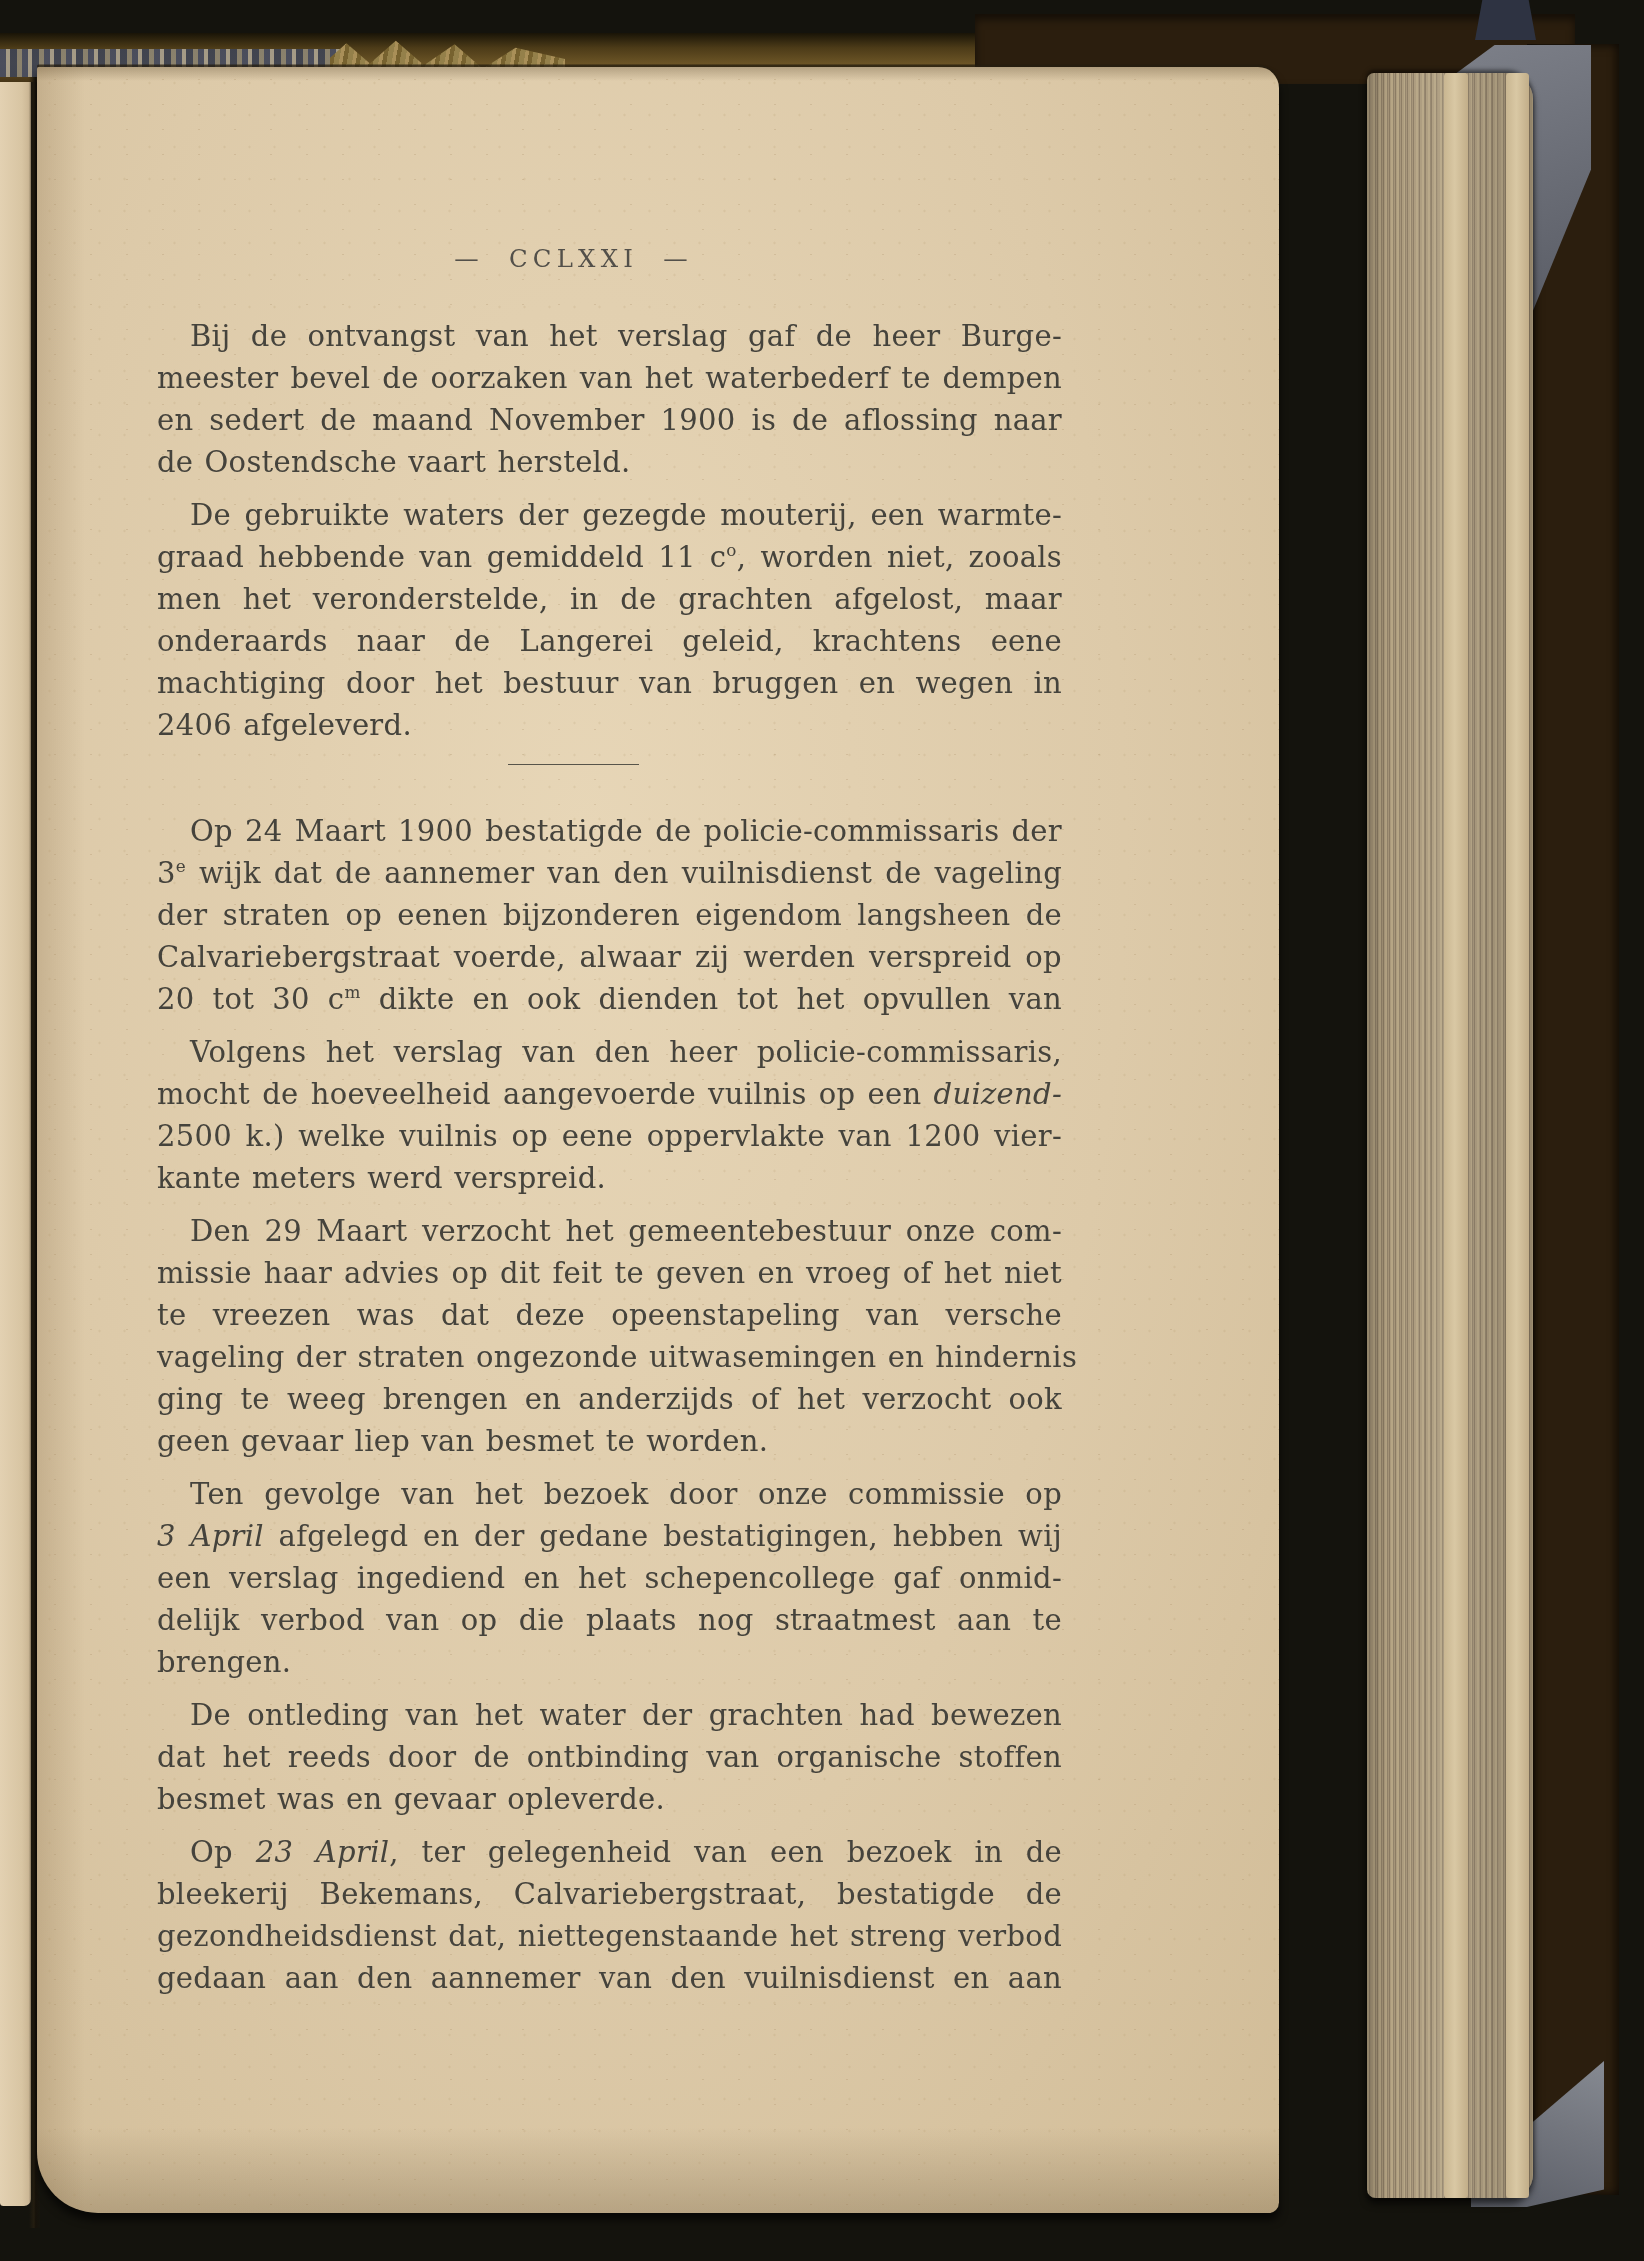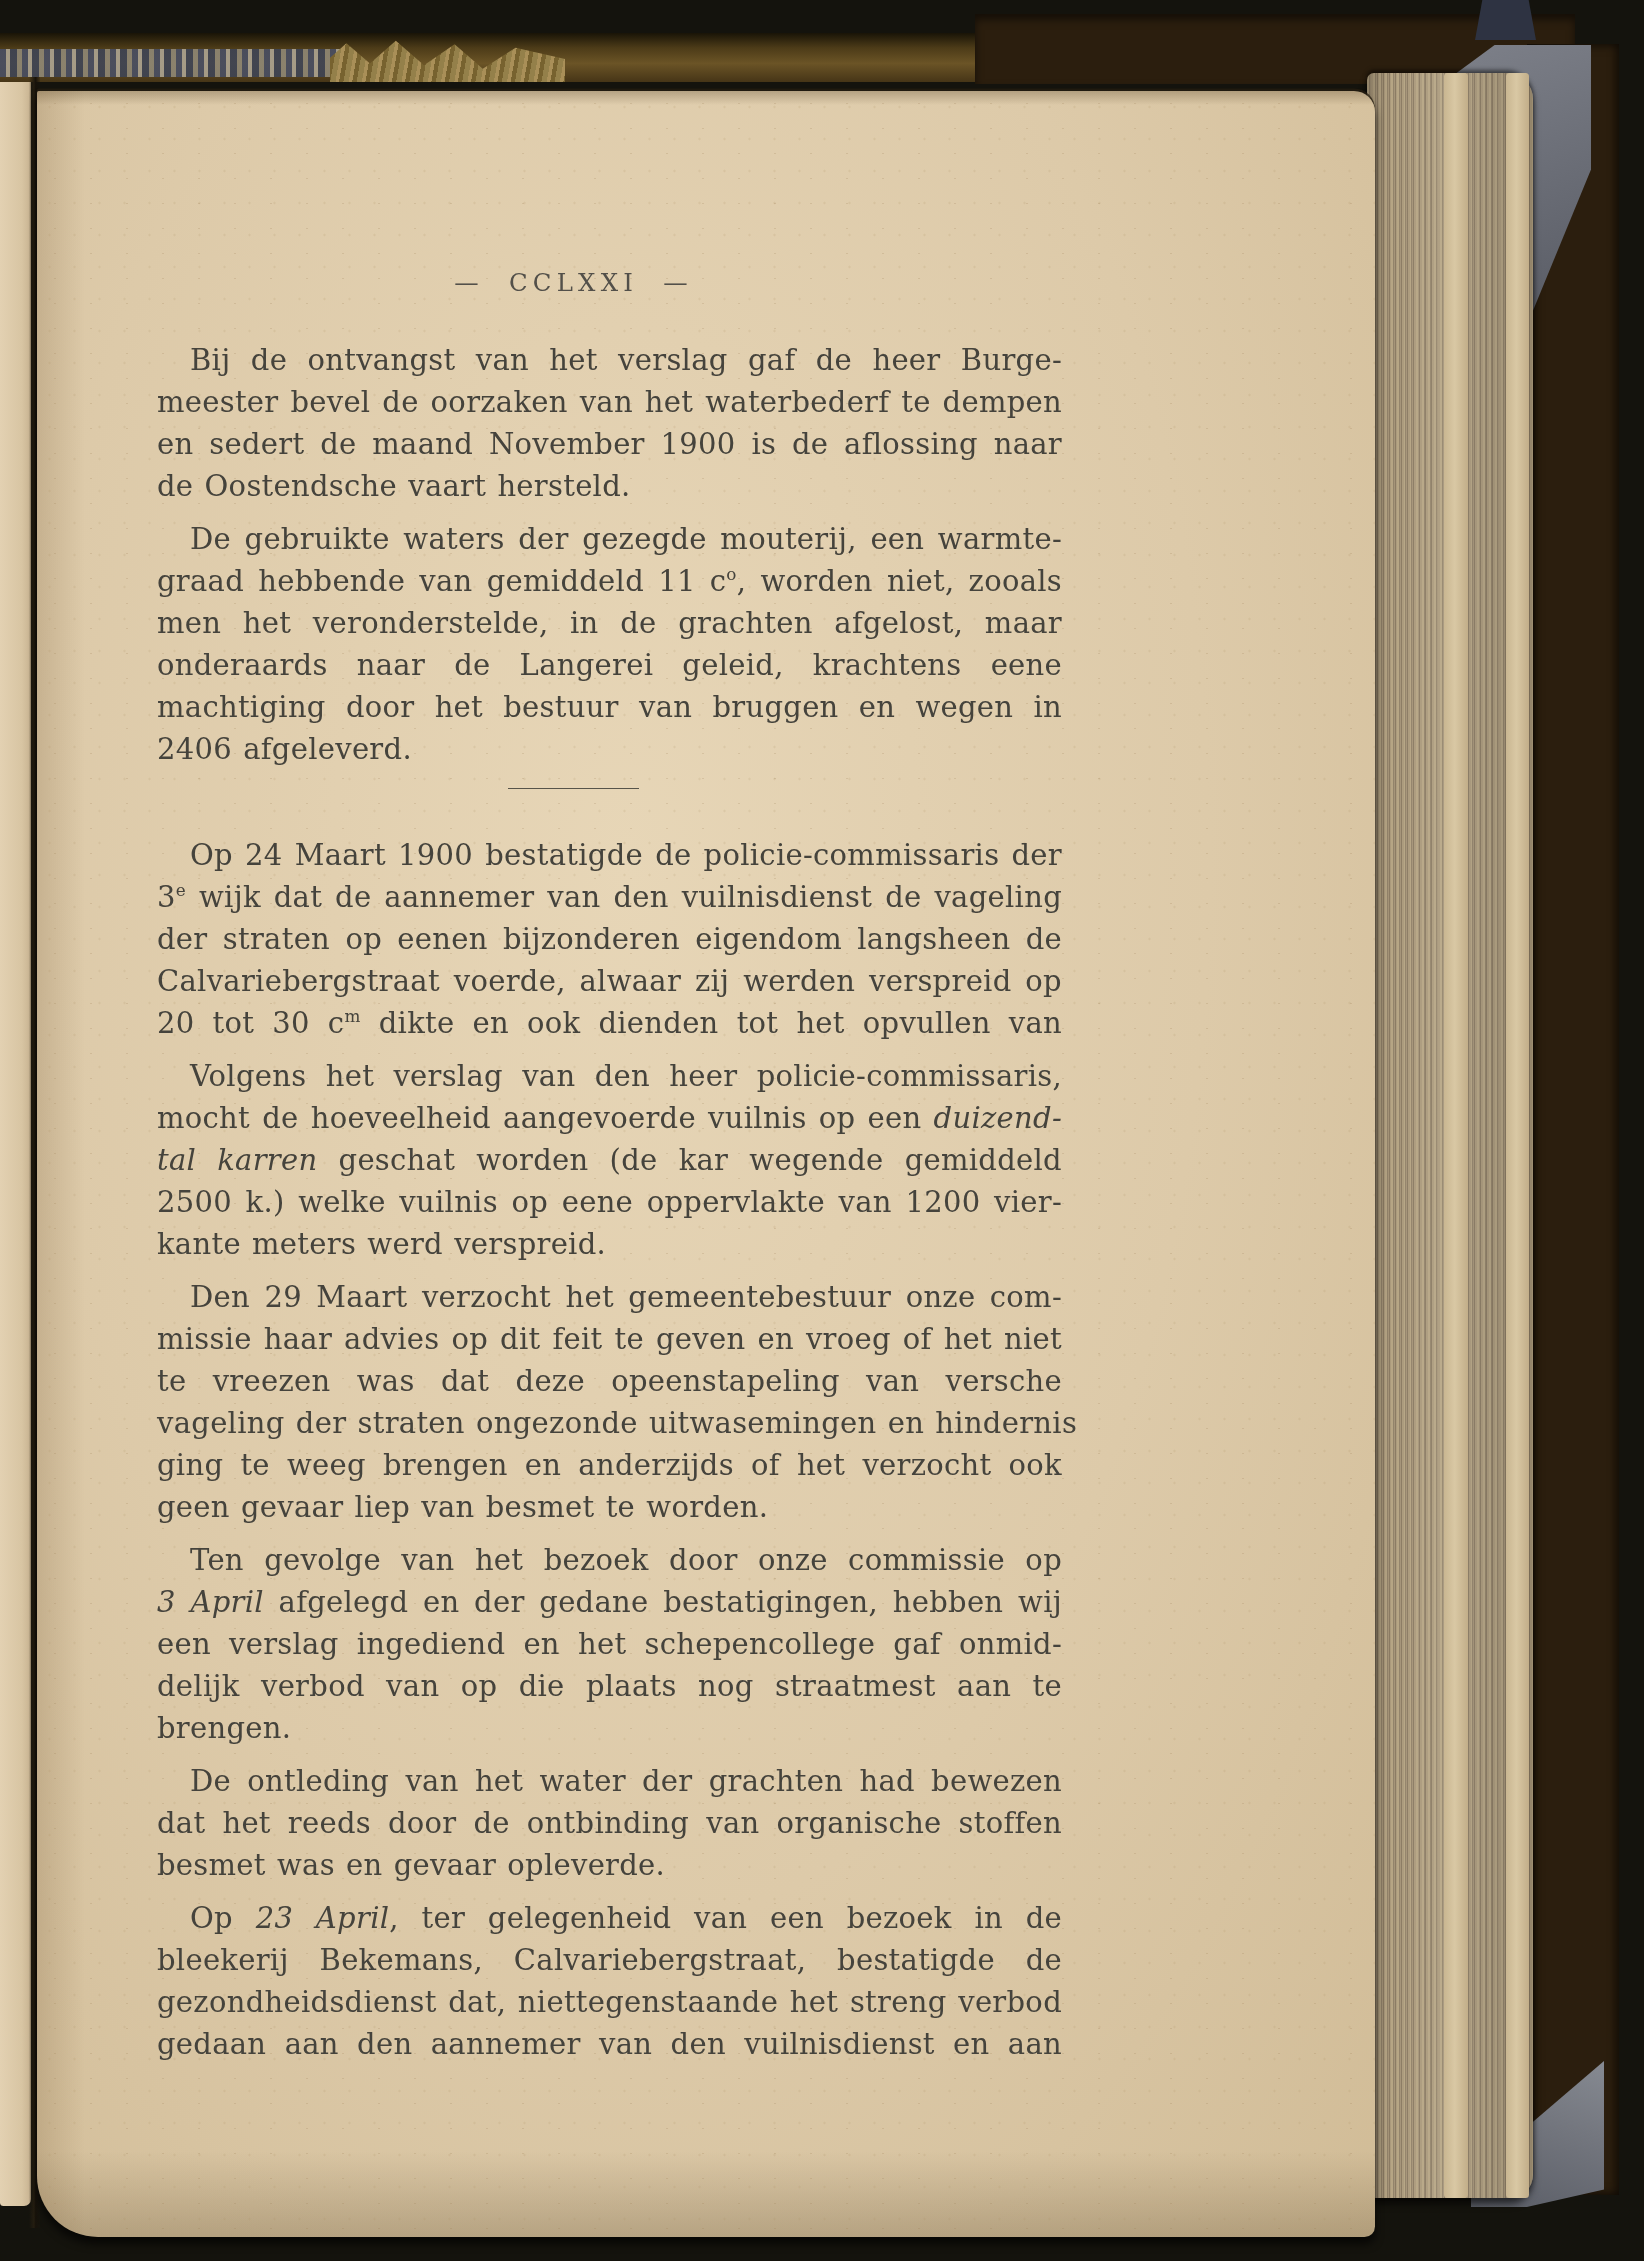--- a/index.html
+++ b/index.html
@@ -91,21 +91,21 @@
     z-index: 4;
   }
   .gutter-shadow {
     position: absolute; left: 29px; top: 77px; width: 10.5px; height: 2151px;
     background: linear-gradient(90deg, rgba(30,24,14,0) 0%, #241d10 45%, #17120a 60%, rgba(30,24,14,.2) 100%);
     z-index: 4;
   }
 
   
   .page {
-    position: absolute; left: 37px; top: 91px; width: 1338px; height: 2146px;
+    position: absolute; left: 37px; top: 67px; width: 1242px; height: 2146px;
     background:
       radial-gradient(rgba(150,118,74,.20) 0.9px, rgba(150,118,74,0) 1.4px),
       radial-gradient(rgba(170,140,95,.16) 0.9px, rgba(170,140,95,0) 1.3px),
       linear-gradient(90deg, rgba(110,82,45,.20) 0, rgba(110,82,45,0) 48px),
       linear-gradient(180deg, rgba(80,62,34,.30) 0, rgba(80,62,34,0) 14px),
       linear-gradient(180deg, rgba(80,62,34,0) 96%, rgba(80,62,34,.25) 100%),
       radial-gradient(ellipse at 44% 36%, #e7d6b7 0%, #ddcaa9 55%, #d1bc97 100%);
     background-size: 36px 25px, 25px 32px, 100% 100%, 100% 100%, 100% 100%, 100% 100%;
     border-radius: 1.7px 21px 10.5px 61px;
     box-shadow: 0 -2.6px 0 rgba(38,30,16,.75), 0 7px 8.7px rgba(0,0,0,.65);
@@ -182,21 +182,20 @@
         <div class="paragraph" data-name="paragraph">
           <div class="line first" data-name="text-line"><span data-name="text-segment">Op 24 Maart 1900 bestatigde de policie-commissaris der</span></div>
           <div class="line" data-name="text-line"><span data-name="text-segment">3</span><span class="sup" data-name="text-segment">e</span><span data-name="text-segment"> wijk dat de aannemer van den vuilnisdienst de vageling</span></div>
           <div class="line" data-name="text-line"><span data-name="text-segment">der straten op eenen bijzonderen eigendom langsheen de</span></div>
           <div class="line" data-name="text-line"><span data-name="text-segment">Calvariebergstraat voerde, alwaar zij werden verspreid op</span></div>
           <div class="line" data-name="text-line"><span data-name="text-segment">20 tot 30 c</span><span class="sup" data-name="text-segment">m</span><span data-name="text-segment"> dikte en ook dienden tot het opvullen van</span></div>
         </div>
         <div class="paragraph" data-name="paragraph">
           <div class="line first" data-name="text-line"><span data-name="text-segment">Volgens het verslag van den heer policie-commissaris,</span></div>
           <div class="line" data-name="text-line"><span data-name="text-segment">mocht de hoeveelheid aangevoerde vuilnis op een </span><span class="it" data-name="text-segment">duizend-</span></div>
-          <div class="line" data-name="text-line"><span class="it" data-name="text-segment">tal karren</span><span data-name="text-segment"> geschat worden (de kar wegende gemiddeld</span></div>
           <div class="line" data-name="text-line"><span data-name="text-segment">2500 k.) welke vuilnis op eene oppervlakte van 1200 vier-</span></div>
           <div class="line last" data-name="text-line"><span data-name="text-segment">kante meters werd verspreid.</span></div>
         </div>
         <div class="paragraph" data-name="paragraph">
           <div class="line first" data-name="text-line"><span data-name="text-segment">Den 29 Maart verzocht het gemeentebestuur onze com-</span></div>
           <div class="line" data-name="text-line"><span data-name="text-segment">missie haar advies op dit feit te geven en vroeg of het niet</span></div>
           <div class="line" data-name="text-line"><span data-name="text-segment">te vreezen was dat deze opeenstapeling van versche</span></div>
           <div class="line" data-name="text-line"><span data-name="text-segment">vageling der straten ongezonde uitwasemingen en hindernis</span></div>
           <div class="line" data-name="text-line"><span data-name="text-segment">ging te weeg brengen en anderzijds of het verzocht ook</span></div>
           <div class="line last" data-name="text-line"><span data-name="text-segment">geen gevaar liep van besmet te worden.</span></div>

